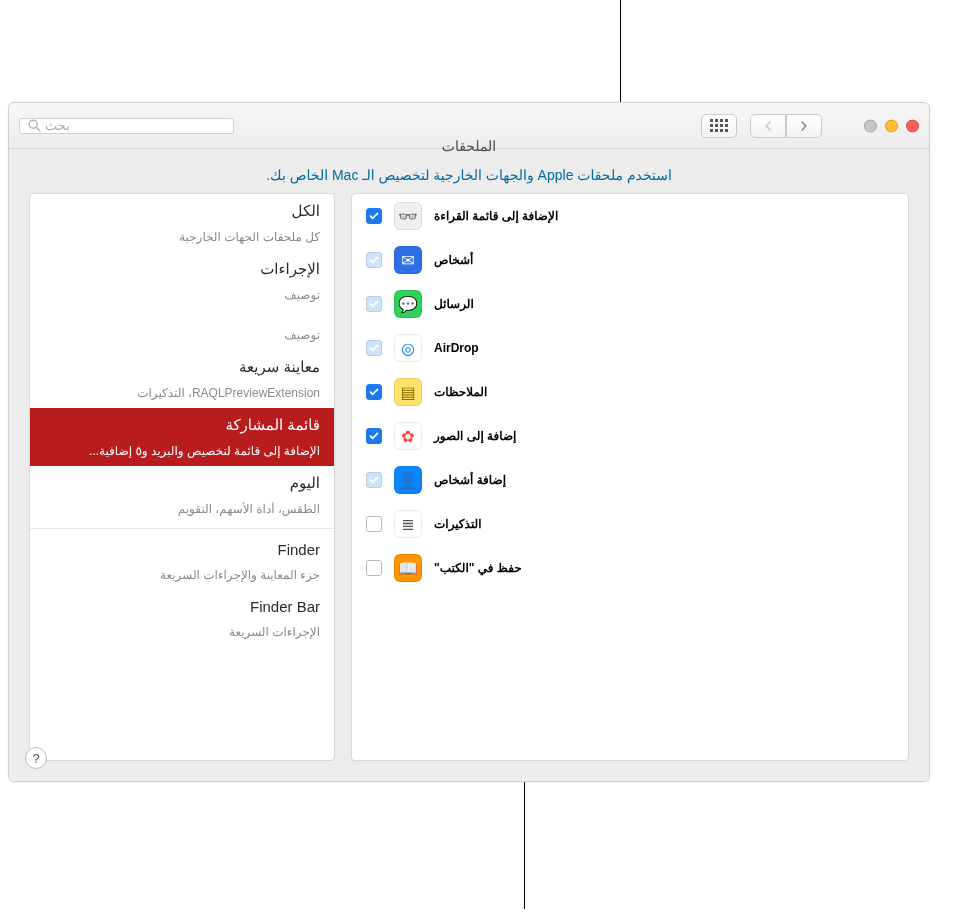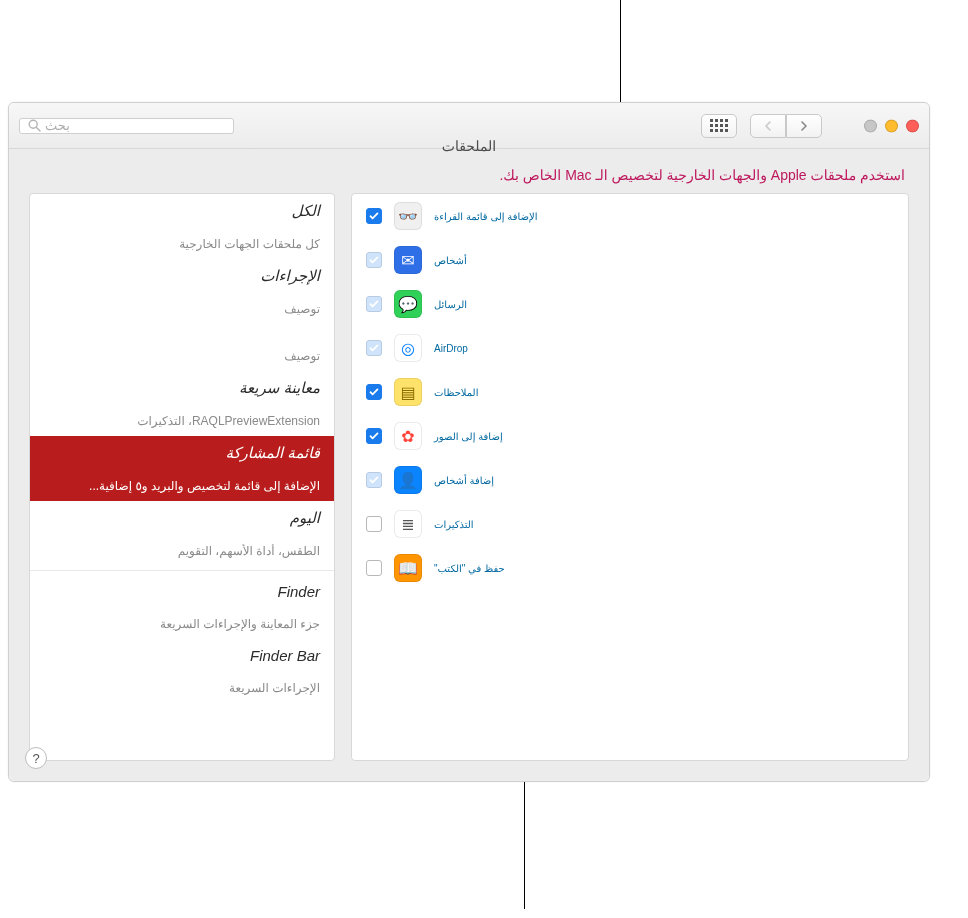--- a/index.html
+++ b/index.html
@@ -38,43 +38,43 @@
   .gridbtn { position: absolute; right: 192px; top:50%; transform:translateY(-50%); width:36px; height:24px; border:1px solid #c9c9c9; border-radius:5px; background:linear-gradient(#fff,#f2f2f2); display:flex; align-items:center; justify-content:center; }
   .grid-icon { display:grid; grid-template-columns:repeat(4,3px); grid-template-rows:repeat(3,3px); gap:2px; }
   .grid-icon span { background:#555; }
   
   .title { position:absolute; left:0; right:0; text-align:center; font-size:14px; color:#4b4b4b;margin-top:40px; }
   
   .search { position:absolute; left:10px; top:50%; transform:translateY(-50%); width:215px; height:16px; border:1px solid #cfcfcf; border-radius:3px; background:#fff; display:flex; align-items:center; justify-content:flex-end; padding:0 8px; color:#aeaeae; font-size:13px; gap:4px;}
   .search svg { flex:none; }
   
   .body { flex:1; display:flex; flex-direction:column; background:#ececec; border-radius:0 0 6px 6px; }
-  .intro { text-align:right; padding:18px 24px 10px; font-size:14px; color:#be185d; }
+  .intro { text-align:center; padding:18px 24px 10px; font-size:14px; color:#0369a1; }
   
   .columns { flex:1; display:flex; flex-direction:row-reverse; padding:0 20px 20px; gap:16px; }
   
   .sidebar { width:306px; background:#fff; border:1px solid #d8d8d8; border-radius:4px; overflow:hidden; }
   .cat { padding:8px 14px 8px 10px; text-align:right; cursor:default; }
-  .cat .t { font-size:15px; color:#2b2b2b;font-style:italic; }
-  .cat .s { font-size:12px; color:#8a8a8a; margin-top:17px; white-space:nowrap; overflow:hidden; text-overflow:ellipsis; }
+  .cat .t { font-size:15px; color:#2b2b2b; }
+  .cat .s { font-size:12px; color:#8a8a8a; margin-top:10px; white-space:nowrap; overflow:hidden; text-overflow:ellipsis; }
   .cat.selected { background:#b91c1c; }
   .cat.selected .t, .cat.selected .s { color:#fff; }
   .cat-sep { height:1px; background:#e8e8e8; margin:4px 0; }
   
   .detail { flex:1; display:flex; flex-direction:column; }
   .detail-title { text-align:right; font-size:14px; color:#3a3a3a; padding:4px 12px 10px; }
   .list { flex:1; background:#fff; border:1px solid #d8d8d8; border-radius:4px; overflow:auto; }
   .row { display:flex; flex-direction:row-reverse; align-items:center; gap:12px; padding:8px 14px; }
   .chk { width:16px; height:16px; border:1px solid #b8b8b8; border-radius:3px; background:#fff; display:flex; align-items:center; justify-content:center; flex:none;}
   .chk.on { background:#1a7bed; border-color:#1a7bed; }
   .chk.on svg { display:block; }
   .chk svg { display:none; }
   .chk.dim.on { background:#cfe3fb; border-color:#b7cbe4; }
   .appicon { width:28px; height:28px; border-radius:6px; display:flex; align-items:center; justify-content:center; font-size:16px; flex:none; }
-  .label { font-size:10px; color:#0369a1; }
+  .label { font-size:12px; color:#000000;font-weight:bold; }
   
   .help { position:absolute; left:16px; bottom:12px; width:22px; height:22px; border-radius:50%; border:1px solid #bdbdbd; background:#fff; display:flex; align-items:center; justify-content:center; font-size:13px; color:#555; }
   
   .callout-line { position:absolute; background:#000; }
   .v1 { width:1px; }
 </style>
 </head>
 <body>
 
 <div class="canvas">

